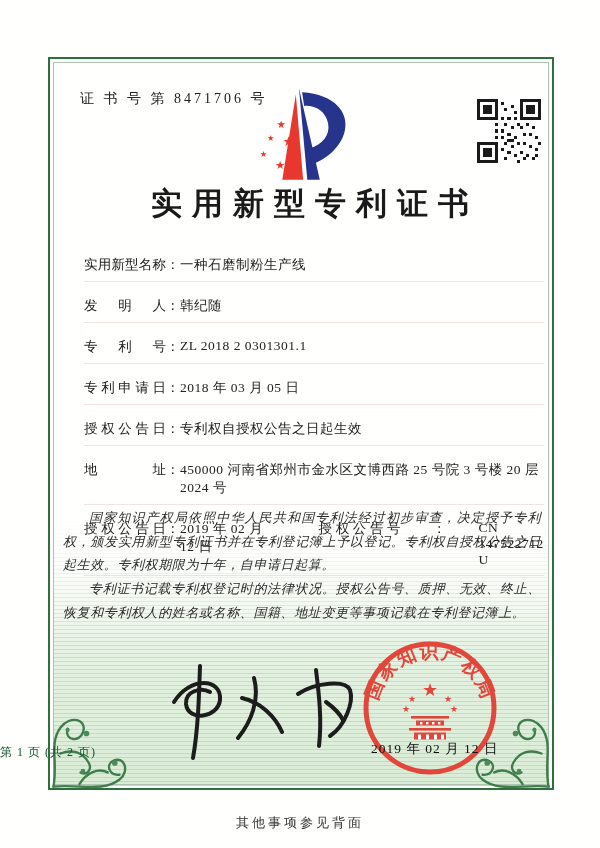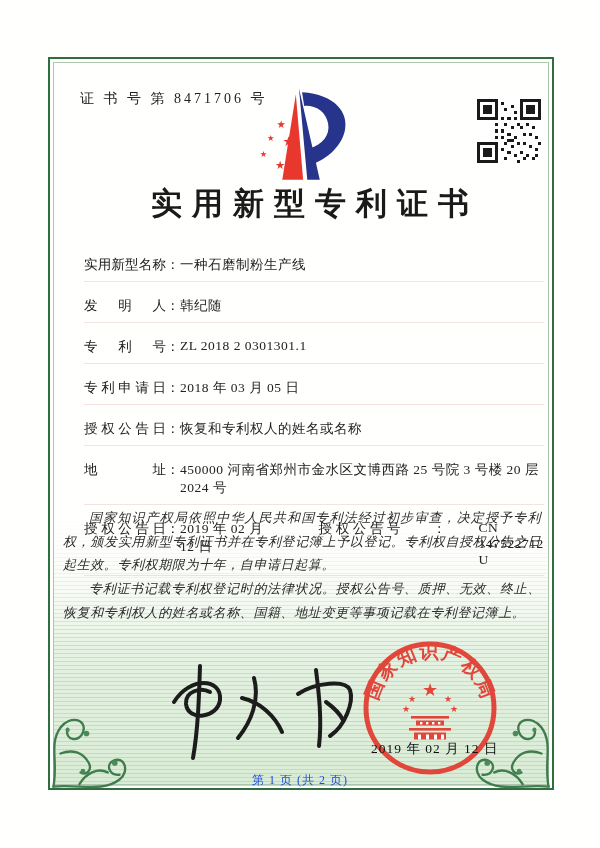--- a/index.html
+++ b/index.html
@@ -49,22 +49,22 @@
   .paragraphs p { text-indent:2em; text-align:justify; }
 
   .director { position:absolute; left:85px; top:697px; font-size:15px; font-weight:bold;
     color:#1c1c1c; line-height:2.0; letter-spacing:2px; z-index:4; }
   .signature { position:absolute; left:148px; top:658px; width:215px; height:112px; z-index:4; }
 
   .seal { position:absolute; left:360px; top:638px; width:140px; height:140px; z-index:3; opacity:0.93; }
   .seal-date { position:absolute; left:371px; top:740px; font-size:13.5px; color:#111;
     letter-spacing:1px; z-index:5; }
 
-  .page-num { position:absolute; left:0; top:772px; width:100%; text-align:center;
-    font-size:12px; color:#1d4ed8; letter-spacing:1px; z-index:4; }
+  .page-num { position:absolute; left:0; top:744px; width:100%; text-align:left;
+    font-size:12px; color:#14532d; letter-spacing:1px; z-index:4; }
   .back-note { position:absolute; left:0; top:814px; width:100%; text-align:center;
     font-size:13px; color:#333; letter-spacing:3px; }
 </style>
 </head>
 <body>
 
 <div class="page">
 
   <div class="guilloche"></div>
 
@@ -192,21 +192,21 @@
       <span class="fvalue">ZL 2018 2 0301301.1</span>
     </div>
     <div class="frow">
       <span class="flabel">专利申请日</span>
       <span class="fcolon">：</span>
       <span class="fvalue">2018 年 03 月 05 日</span>
     </div>
     <div class="frow">
       <span class="flabel">授权公告日</span>
       <span class="fcolon">：</span>
-      <span class="fvalue">恢复和专利权人的姓名或名称</span>
+      <span class="fvalue">专利权自授权公告之日起生效</span>
     </div>
     <div class="frow">
       <span class="flabel">地址</span>
       <span class="fcolon">：</span>
       <span class="fvalue">450000 河南省郑州市金水区文博西路 25 号院 3 号楼 20 层 2024 号</span>
     </div>
     <div class="frow pair">
       <span class="half">
         <span class="flabel">授权公告日</span>
         <span class="fcolon">：</span>
@@ -263,14 +263,15 @@
       <rect x="58" y="96.5" width="3" height="5" fill="#fff"></rect>
       <rect x="66" y="96.5" width="3" height="5" fill="#fff"></rect>
       <rect x="74" y="96.5" width="3" height="5" fill="#fff"></rect>
       <rect x="81" y="96.5" width="3" height="5" fill="#fff"></rect>
     </g>
   </svg>
 
   <div class="seal-date">2019 年 02 月 12 日</div>
 
   <div class="page-num">第 1 页 (共 2 页)</div>
+  <div class="back-note">其他事项参见背面</div>
 
 </div>
 
 </body></html>

